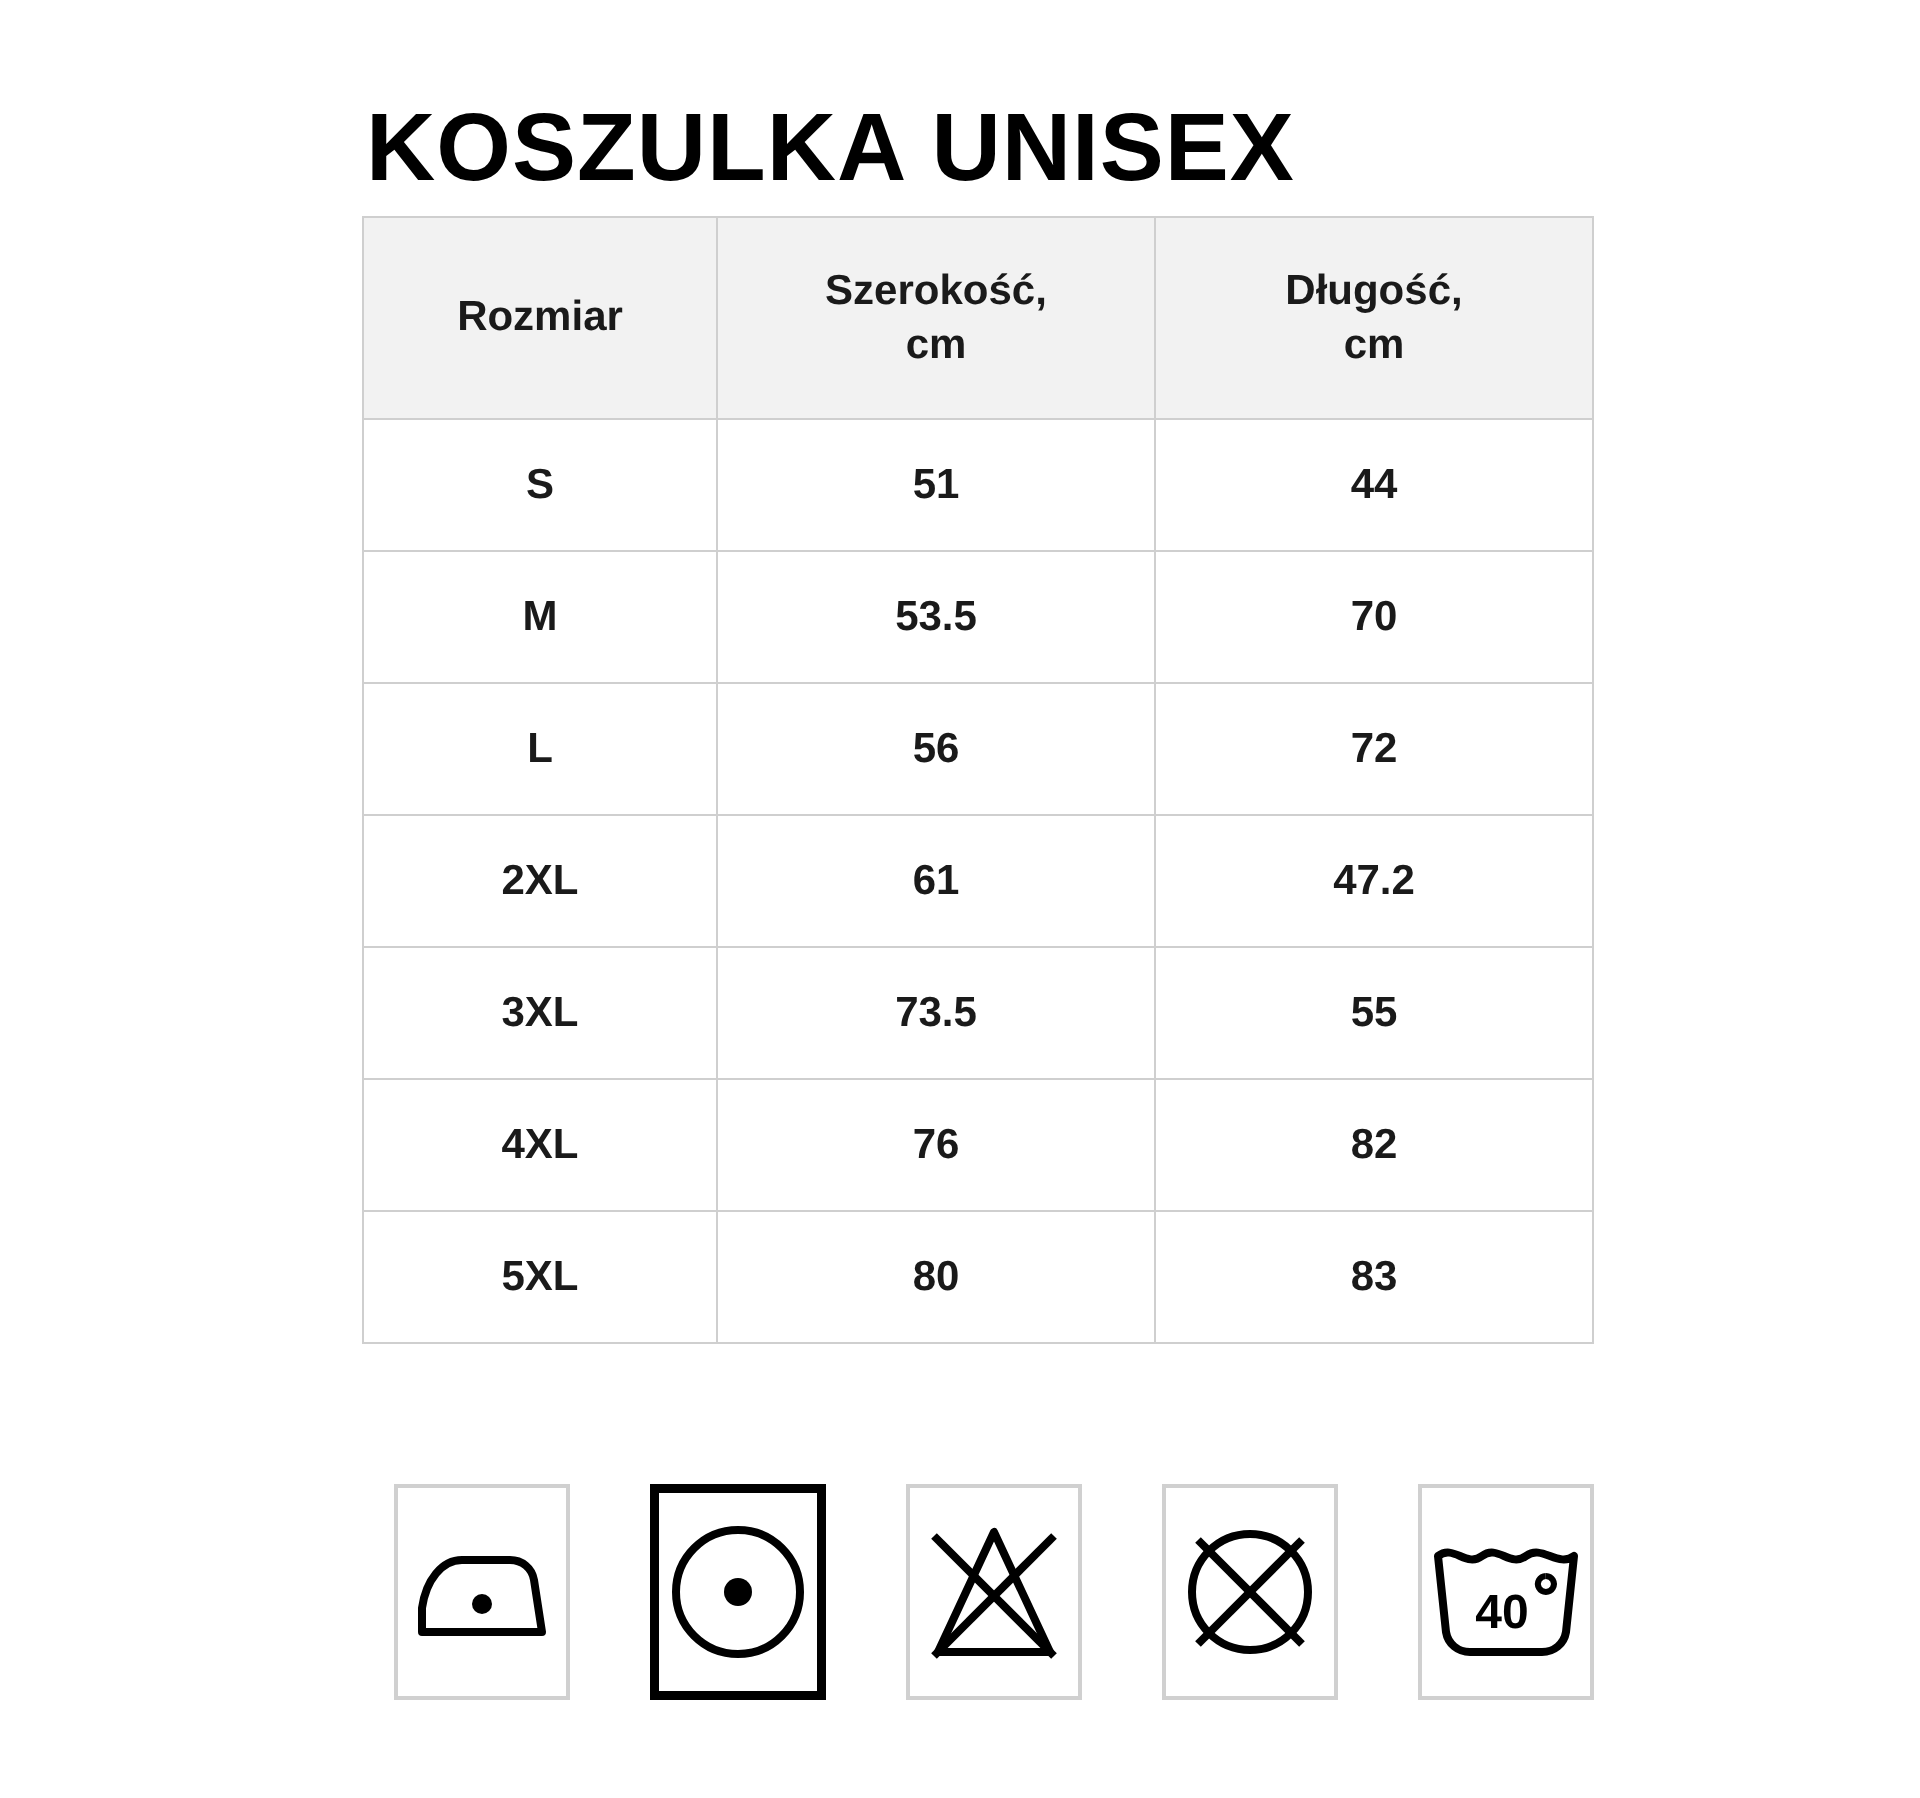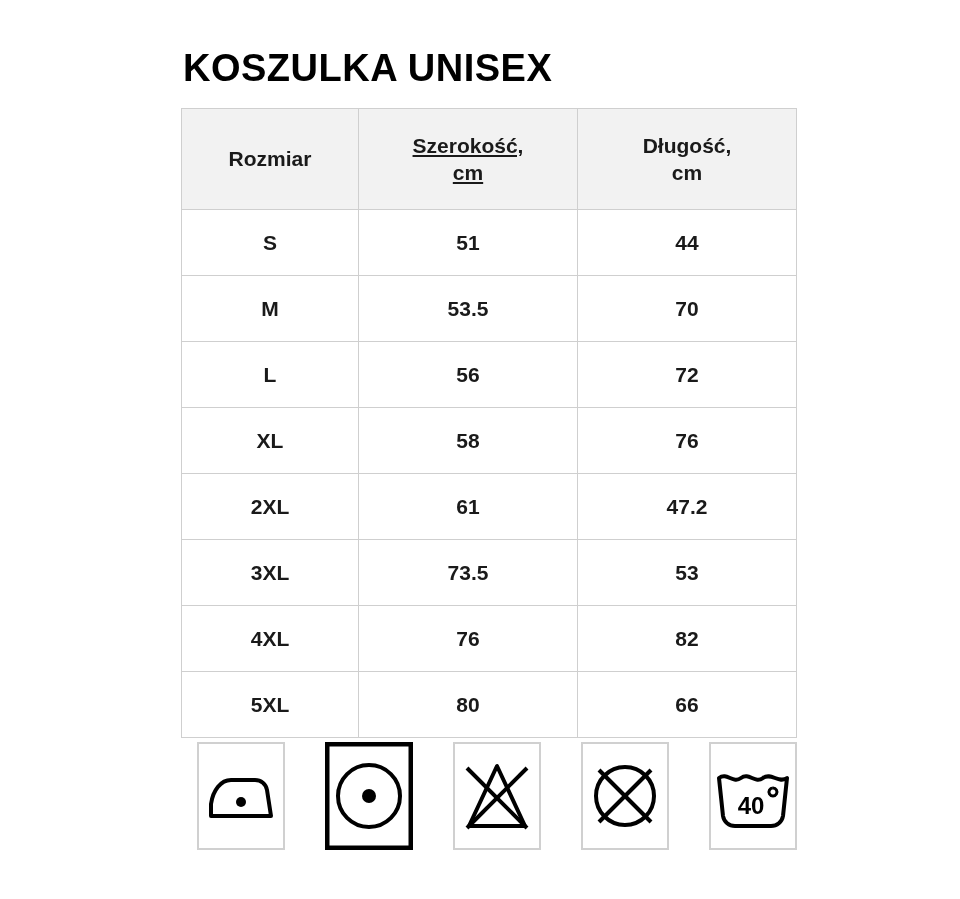--- a/index.html
+++ b/index.html
@@ -17,21 +17,21 @@
   .page {
     position: relative;
     width: 960px;
     height: 899px;
     box-sizing: border-box;
   }
   .title {
     position: absolute;
     top: 47px;
     left: 183px;
-    font-size: 38px;
+    font-size: 48px;
     font-weight: bold;
     letter-spacing: 0.5px;
     color: #000;
     white-space: nowrap;
   }
   .size-table {
     position: absolute;
     top: 108px;
     left: 181px;
     width: 576px;
@@ -51,21 +51,20 @@
     font-weight: bold;
     height: 92px;
     line-height: 1.3;
     padding: 4px 6px;
   }
   .size-table thead th.col-size {
     width: 164px;
   }
   .size-table thead th.col-width {
     width: 206px;
-    text-decoration: underline;
   }
   .size-table thead th.col-length {
     width: 206px;
   }
   .size-table tbody td {
     height: 63px;
     background: #ffffff;
     font-weight: bold;
   }
   .size-table tbody td.size-cell {
@@ -124,43 +123,38 @@
         <td class="size-cell">M</td>
         <td>53.5</td>
         <td>70</td>
       </tr>
       <tr>
         <td class="size-cell">L</td>
         <td>56</td>
         <td>72</td>
       </tr>
       <tr>
-        <td class="size-cell">XL</td>
-        <td>58</td>
-        <td>76</td>
-      </tr>
-      <tr>
         <td class="size-cell">2XL</td>
         <td>61</td>
         <td>47.2</td>
       </tr>
       <tr>
         <td class="size-cell">3XL</td>
         <td>73.5</td>
-        <td>53</td>
+        <td>55</td>
       </tr>
       <tr>
         <td class="size-cell">4XL</td>
         <td>76</td>
         <td>82</td>
       </tr>
       <tr>
         <td class="size-cell">5XL</td>
         <td>80</td>
-        <td>66</td>
+        <td>83</td>
       </tr>
     </tbody>
   </table>
 
   <div class="care-row">
 
     <div class="care-icon">
       <svg width="88" height="108" viewBox="0 0 88 108">
         <rect x="1" y="1" width="86" height="106" fill="#ffffff" stroke="#d0d0d0" stroke-width="2"></rect>
         <path d="M14 74 L74 74 L70 48 C69 42 64 38 58 38 L34 38 C24 38 16 48 14 62 Z" fill="none" stroke="#000000" stroke-width="4" stroke-linejoin="round"></path>

